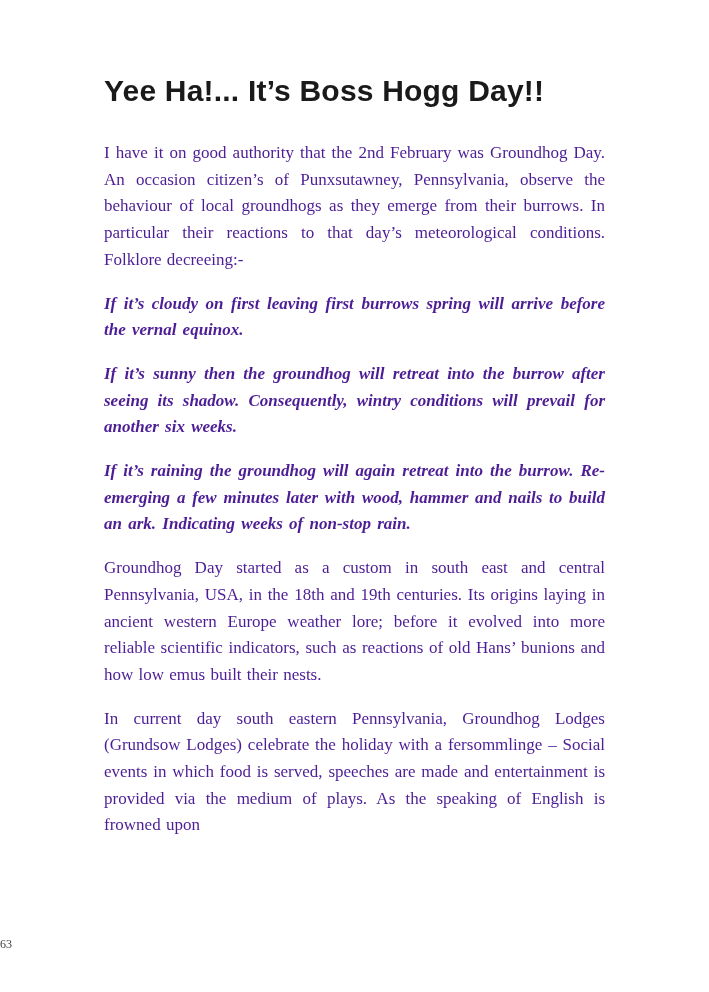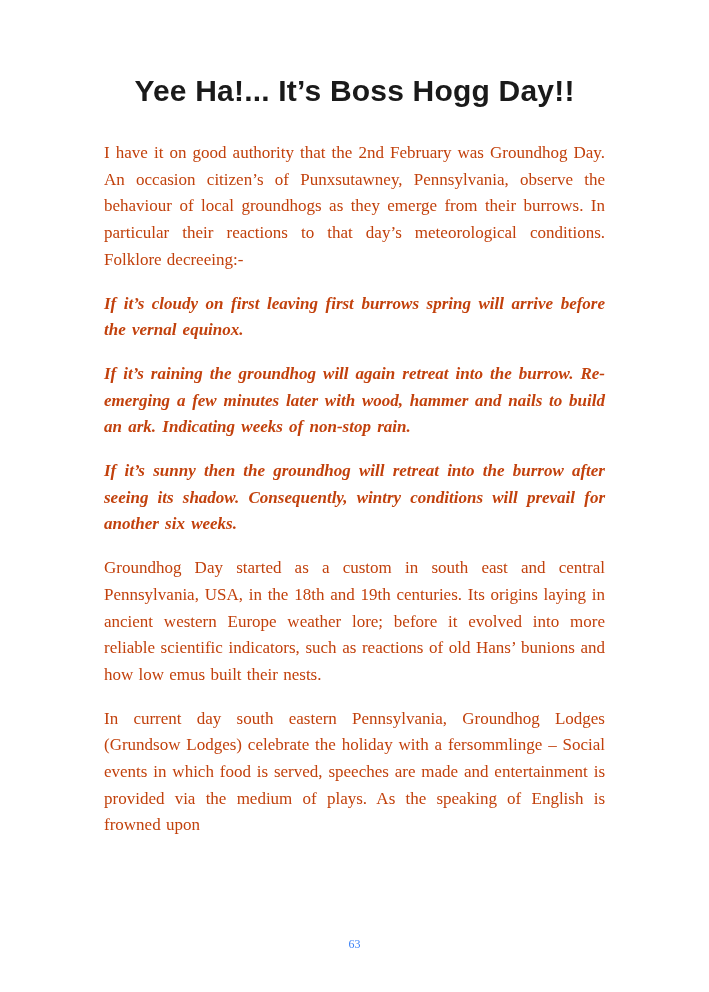--- a/index.html
+++ b/index.html
@@ -17,59 +17,58 @@
     overflow: hidden;
     font-family: "Liberation Serif", serif;
   }
   .title {
     margin: 0 0 30px 0;
     font-family: "Liberation Sans", sans-serif;
     font-weight: 700;
     font-size: 30px;
     line-height: 38px;
     letter-spacing: 0.2px;
-    text-align: center;
     color: #1a1a1a;
   }
   .para {
     margin: 0 0 17px 0;
     font-size: 17px;
     line-height: 26.7px;
     text-align: justify;
-    color: #c2410c;
+    color: #4c1d95;
     word-spacing: 1px;
   }
   .para.bold-italic {
     font-weight: 700;
     font-style: italic;
     word-spacing: 2px;
   }
   .page-number {
     position: absolute;
     left: 0;
     right: 0;
     top: 937px;
-    text-align: center;
+    text-align: left;
     font-family: "Liberation Serif", serif;
     font-size: 12px;
-    color: #3b82f6;
+    color: #404040;
   }
 </style>
 </head>
 <body>
 
 <div class="page">
   <h1 class="title">Yee Ha!... It’s Boss Hogg Day!!</h1>
 
   <p class="para normal">I have it on good authority that the 2nd February was Groundhog Day. An occasion citizen’s of Punxsutawney, Pennsylvania, observe the behaviour of local groundhogs as they emerge from their burrows. In particular their reactions to that day’s meteorological conditions. Folklore decreeing:-</p>
 
   <p class="para bold-italic">If it’s cloudy on first leaving first burrows spring will arrive before the vernal equinox.</p>
 
+  <p class="para bold-italic">If it’s sunny then the groundhog will retreat into the burrow after seeing its shadow. Consequently, wintry conditions will prevail for another six weeks.</p>
+
   <p class="para bold-italic">If it’s raining the groundhog will again retreat into the burrow. Re-emerging a few minutes later with wood, hammer and nails to build an ark. Indicating weeks of non-stop rain.</p>
-
-  <p class="para bold-italic">If it’s sunny then the groundhog will retreat into the burrow after seeing its shadow. Consequently, wintry conditions will prevail for another six weeks.</p>
 
   <p class="para normal">Groundhog Day started as a custom in south east and central Pennsylvania, USA, in the 18th and 19th centuries. Its origins laying in ancient western Europe weather lore; before it evolved into more reliable scientific indicators, such as reactions of old Hans’ bunions and how low emus built their nests.</p>
 
   <p class="para normal">In current day south eastern Pennsylvania, Groundhog Lodges (Grundsow Lodges) celebrate the holiday with a fersommlinge – Social events in which food is served, speeches are made and entertainment is provided via the medium of plays. As the speaking of English is frowned upon</p>
 
   <div class="page-number">63</div>
 </div>
 
 </body></html>

